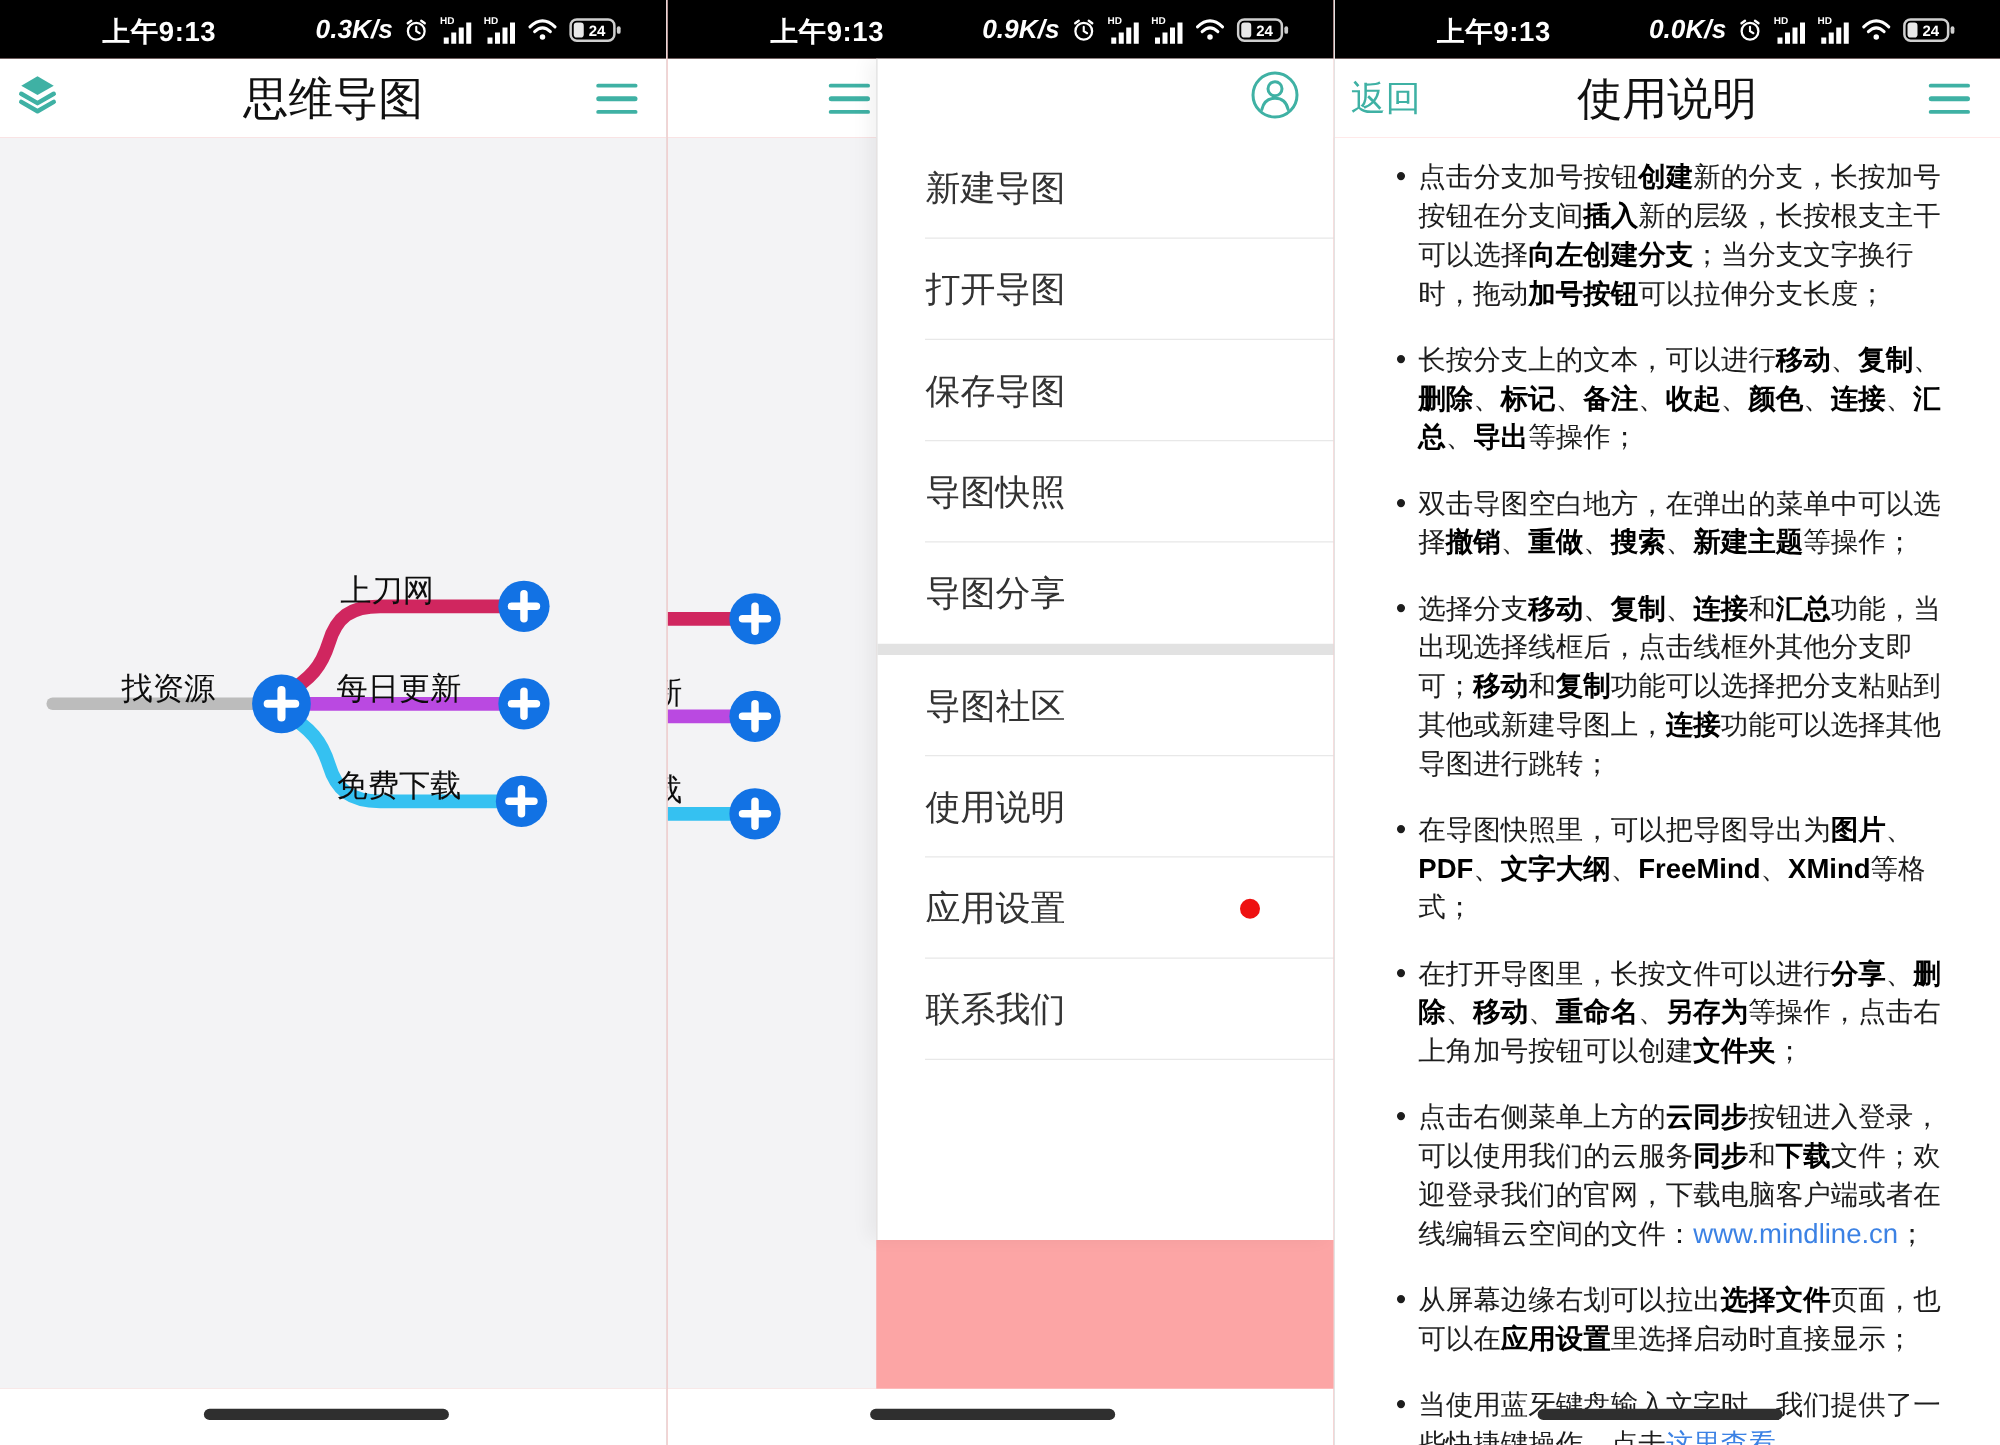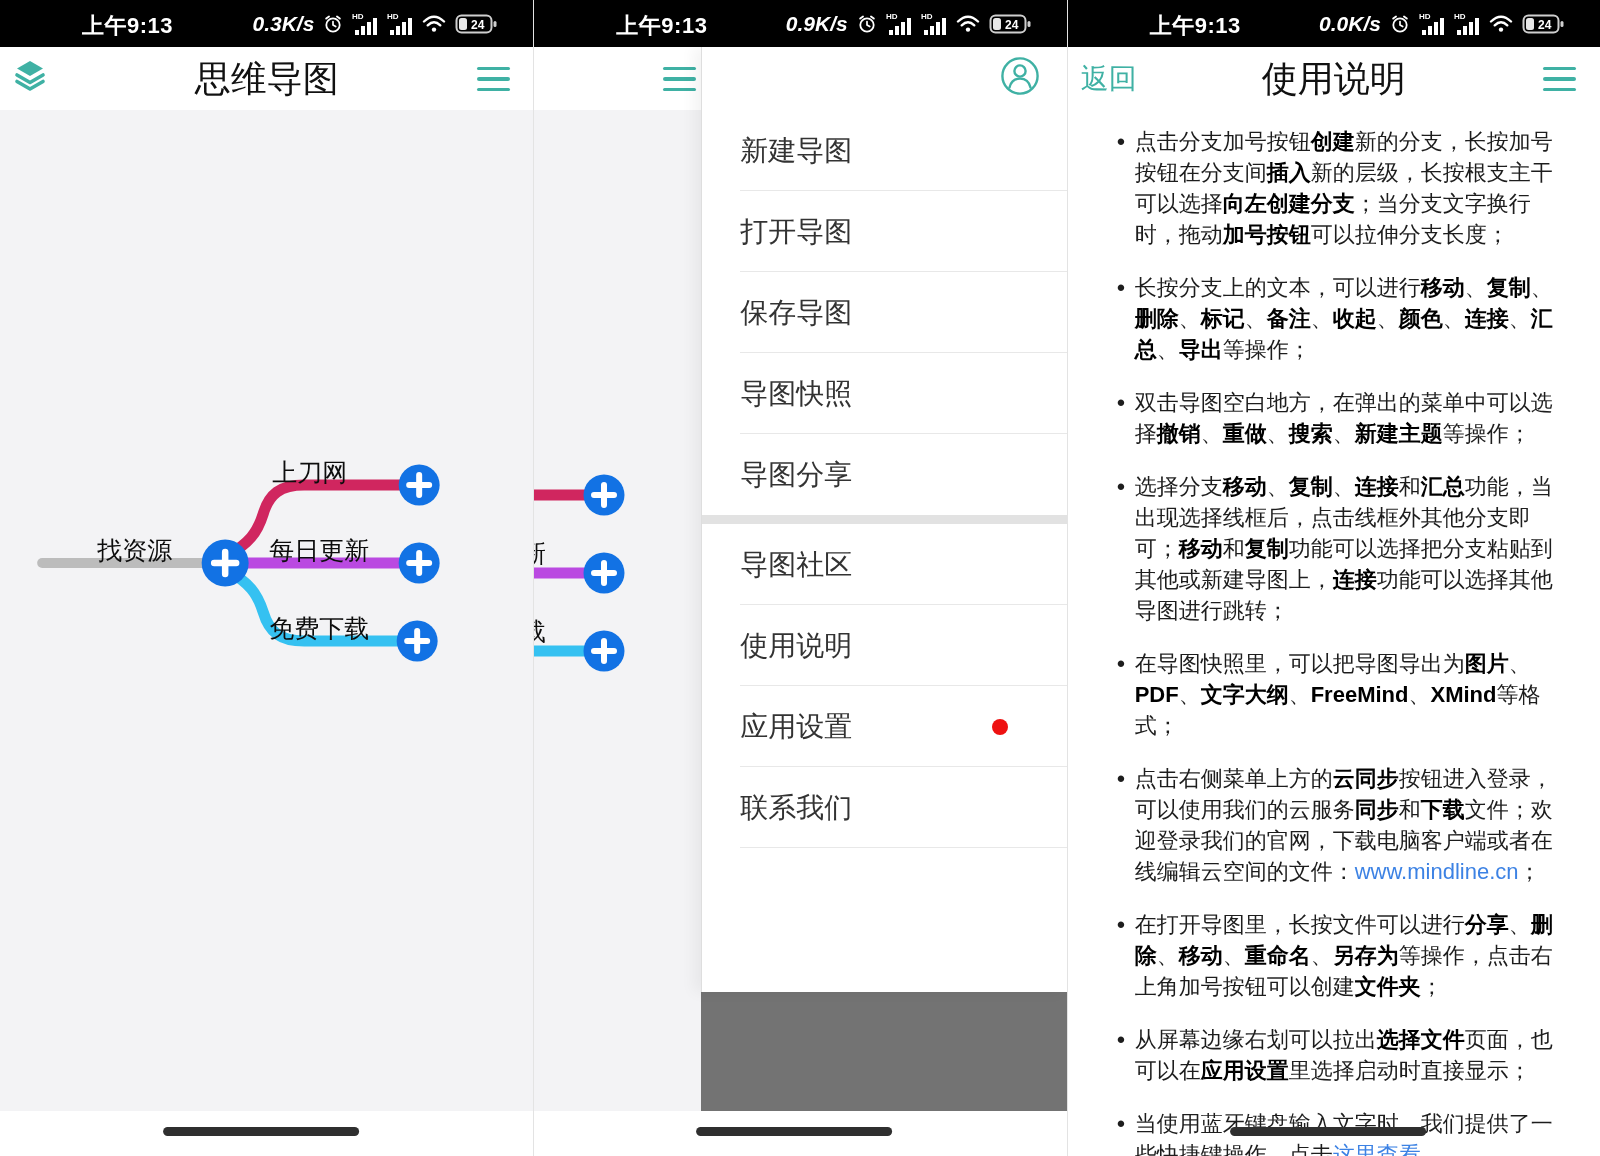--- a/index.html
+++ b/index.html
@@ -1,18 +1,18 @@
 <!DOCTYPE html>
 <html style="--accent: #3fb1a4; --link: #3c82e4; --red: #ee1111;"><head>
 <meta charset="utf-8">
 <style>
   * { margin:0; padding:0; box-sizing:border-box; }
   body { font-family:"Liberation Sans", sans-serif; background:#fff; }
   .screen { position:relative; width:1600px; height:1156px; overflow:hidden; display:flex; background:#fff; }
-  .panel { position:relative; width:533.33px; height:1156px; overflow:hidden; background:#737373; }
+  .panel { position:relative; width:533.33px; height:1156px; overflow:hidden; background:#fca5a5; }
   .panel + .panel { border-left:1px solid #e3e3e3; }
 
   
   .statusbar { position:relative; height:47px; background:#000; color:#fff; }
   .sb-time { position:absolute; left:82px; top:11px; font-size:22px; font-weight:700; letter-spacing:.5px; }
   .sb-right { position:absolute; right:36px; top:0; height:47px; display:flex; align-items:center; gap:9px; }
   .sb-speed { font-size:21px; font-weight:700;font-style:italic; }
   .sb-icon { display:block; }
 
   
@@ -266,21 +266,21 @@
           <i></i>
           <i></i>
         </div>
     </div>
     <div class="help-body">
       <div class="bullet"><span>点击分支加号按钮</span><b>创建</b><span>新的分支，长按加号按钮在分支间</span><b>插入</b><span>新的层级，长按根支主干可以选择</span><b>向左创建分支</b><span>；当分支文字换行时，拖动</span><b>加号按钮</b><span>可以拉伸分支长度；</span></div>
       <div class="bullet"><span>长按分支上的文本，可以进行</span><b>移动</b><span>、</span><b>复制</b><span>、</span><b>删除</b><span>、</span><b>标记</b><span>、</span><b>备注</b><span>、</span><b>收起</b><span>、</span><b>颜色</b><span>、</span><b>连接</b><span>、</span><b>汇总</b><span>、</span><b>导出</b><span>等操作；</span></div>
       <div class="bullet"><span>双击导图空白地方，在弹出的菜单中可以选择</span><b>撤销</b><span>、</span><b>重做</b><span>、</span><b>搜索</b><span>、</span><b>新建主题</b><span>等操作；</span></div>
       <div class="bullet"><span>选择分支</span><b>移动</b><span>、</span><b>复制</b><span>、</span><b>连接</b><span>和</span><b>汇总</b><span>功能，当出现选择线框后，点击线框外其他分支即可；</span><b>移动</b><span>和</span><b>复制</b><span>功能可以选择把分支粘贴到其他或新建导图上，</span><b>连接</b><span>功能可以选择其他导图进行跳转；</span></div>
       <div class="bullet"><span>在导图快照里，可以把导图导出为</span><b>图片</b><span>、</span><b>PDF</b><span>、</span><b>文字大纲</b><span>、</span><b>FreeMind</b><span>、</span><b>XMind</b><span>等格式；</span></div>
+      <div class="bullet"><span>在打开导图里，长按文件可以进行</span><b>分享</b><span>、</span><b>删除</b><span>、</span><b>移动</b><span>、</span><b>重命名</b><span>、</span><b>另存为</b><span>等操作，点击右上角加号按钮可以创建</span><b>文件夹</b><span>；</span></div>
       <div class="bullet"><span>点击右侧菜单上方的</span><b>云同步</b><span>按钮进入登录，可以使用我们的云服务</span><b>同步</b><span>和</span><b>下载</b><span>文件；欢迎登录我们的官网，下载电脑客户端或者在线编辑云空间的文件：</span><a href="#" class="link">www.mindline.cn</a><span>；</span></div>
-      <div class="bullet"><span>在打开导图里，长按文件可以进行</span><b>分享</b><span>、</span><b>删除</b><span>、</span><b>移动</b><span>、</span><b>重命名</b><span>、</span><b>另存为</b><span>等操作，点击右上角加号按钮可以创建</span><b>文件夹</b><span>；</span></div>
       <div class="bullet"><span>从屏幕边缘右划可以拉出</span><b>选择文件</b><span>页面，也可以在</span><b>应用设置</b><span>里选择启动时直接显示；</span></div>
       <div class="bullet"><span>当使用蓝牙键盘输入文字时，我们提供了一些快捷键操作，点击</span><a href="#" class="link">这里查看</a><span>。</span></div>
     </div>
     <div class="nav-pill"></div>
   </div>
 
 </div>
 
 </body></html>

